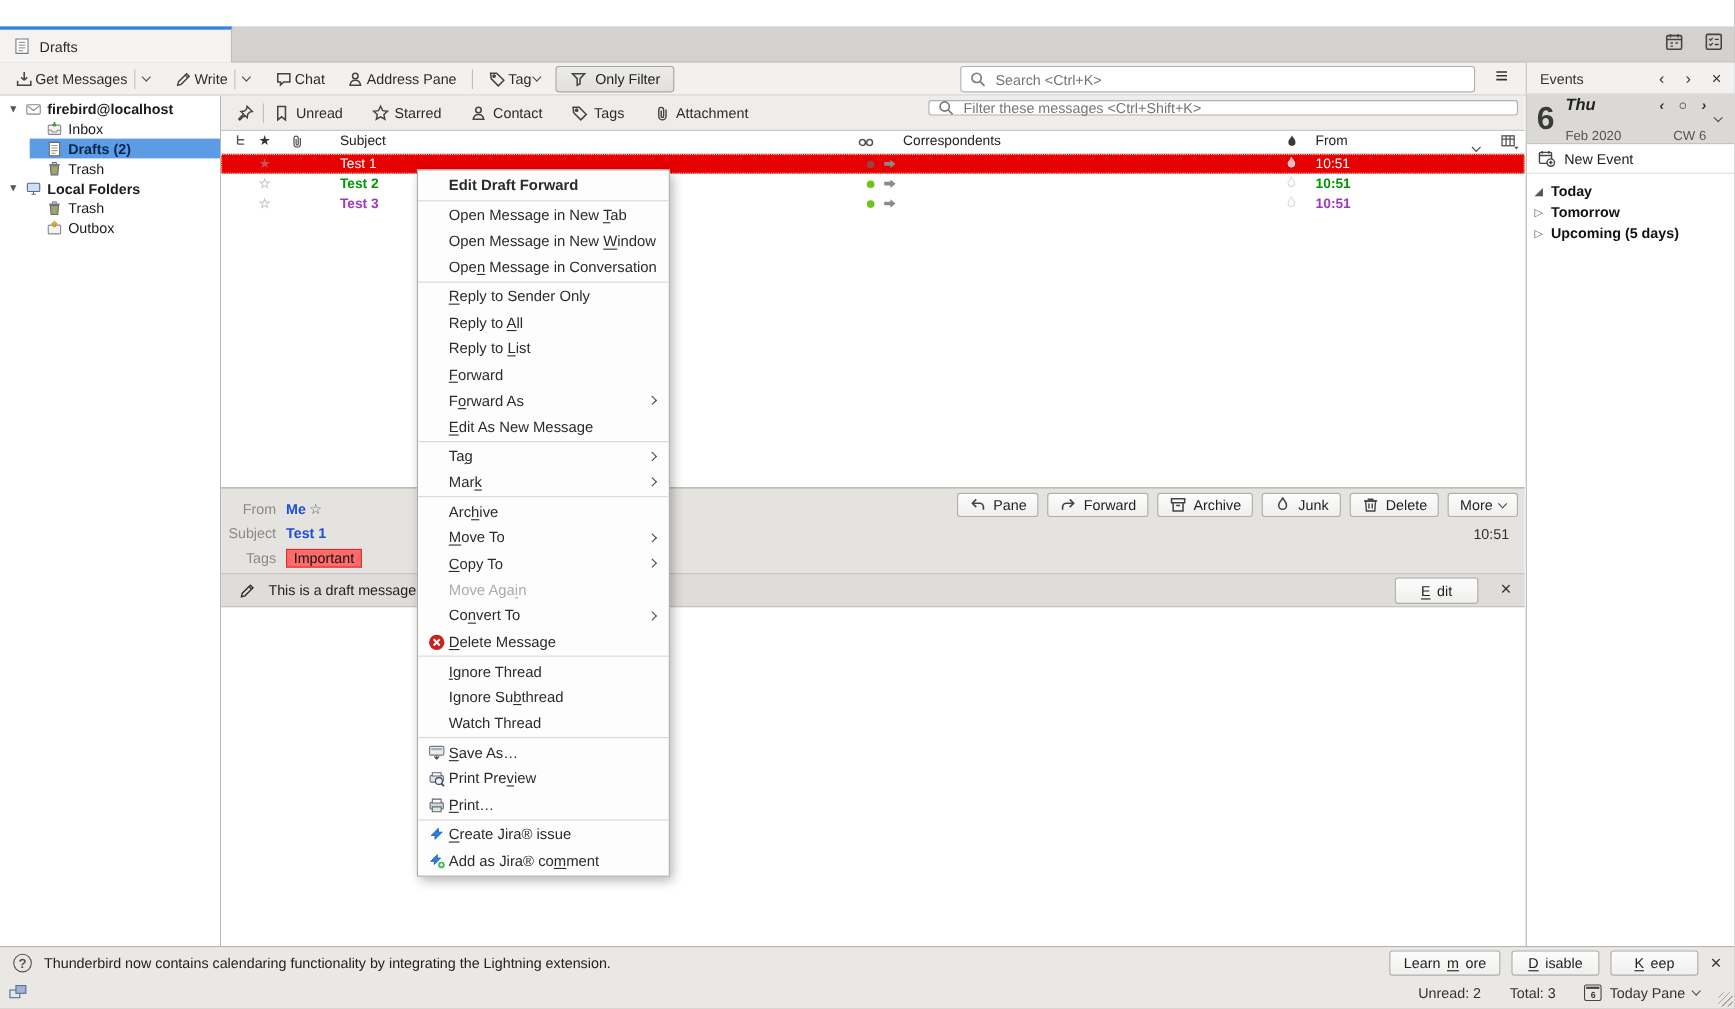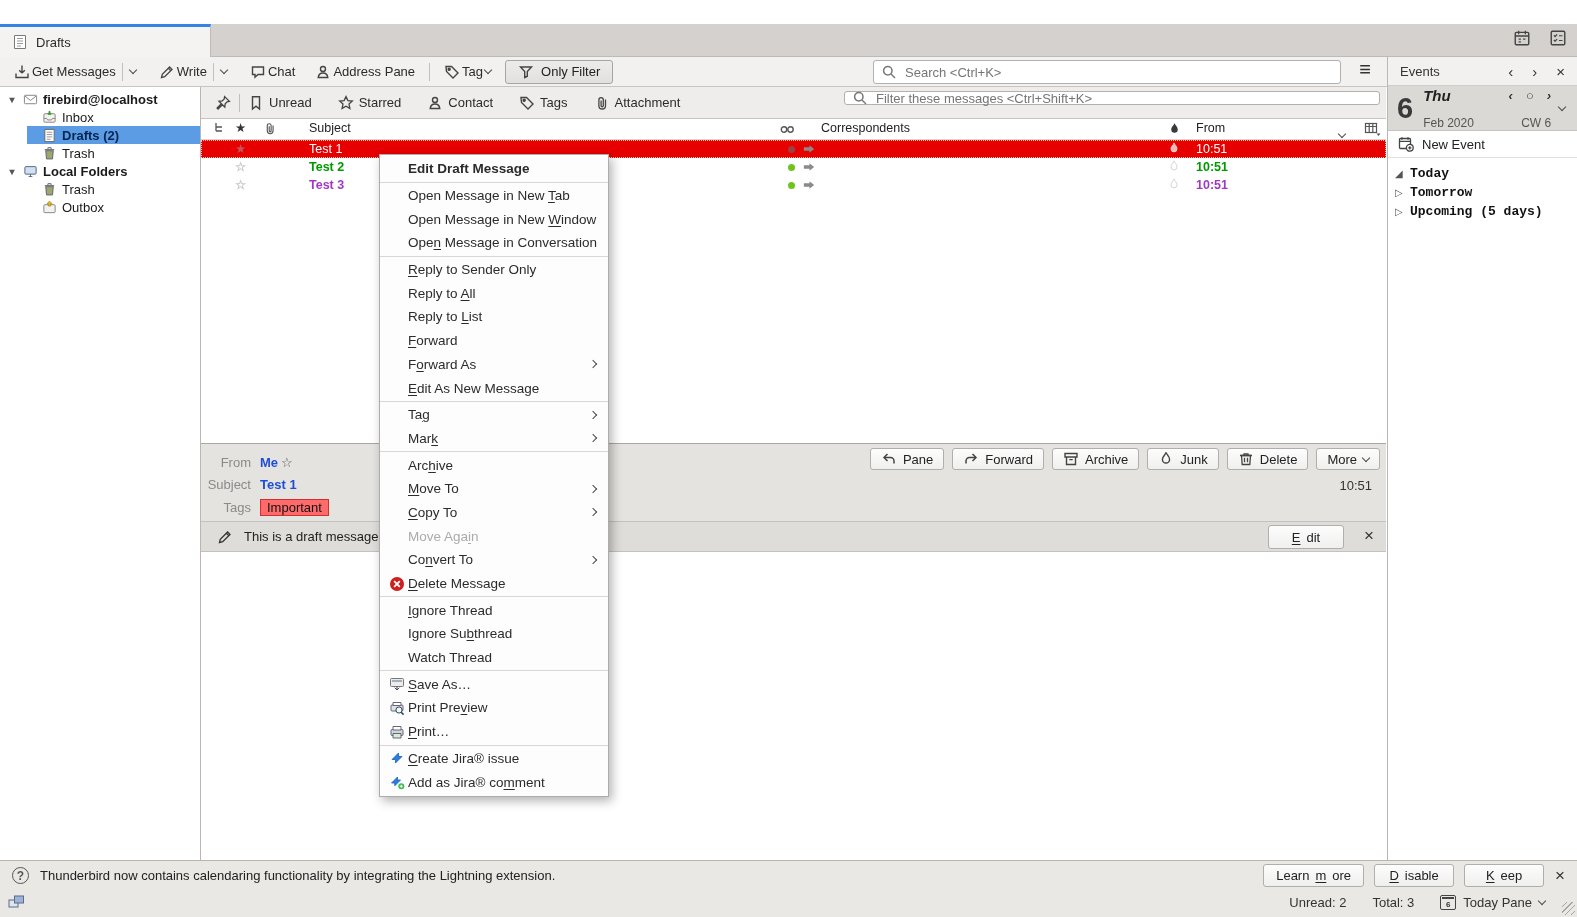--- a/index.html
+++ b/index.html
@@ -94,21 +94,21 @@
   .ev-day{font-size:29px;font-weight:bold;color:#3a3a3a;margin-right:10px;}
   .ev-cols{width:128px;}
   .ev-r1{display:flex;justify-content:space-between;align-items:center;font-size:15px;font-weight:bold;color:#222;font-style:italic;}
   .ev-r1 .dnav{display:flex;gap:13px;font-size:13px;color:#333;font-weight:bold;}
   .ev-r2{display:flex;justify-content:space-between;font-size:12px;color:#555;margin-top:12px;}
   .ev-chev{margin-left:8px;}
   .ev-new{height:27px;display:flex;align-items:center;gap:8px;padding:0 10px;border-bottom:1px solid #e3e1de;color:#222;}
   .ev-secs{padding:6px 0;}
   .ev-sec{height:19px;display:flex;align-items:center;padding-left:7px;}
   .ev-sec .tri{width:15px;color:#555;font-size:10px;}
-  .ev-sec .lbl{font-weight:bold;color:#111;font-family:Liberation Mono, monospace;}
+  .ev-sec .lbl{font-weight:bold;color:#111;}
 
   
   .notice{position:absolute;left:0;top:860px;width:1577px;height:30px;background:#eae8e5;border-top:1px solid #b7b5b2;
           display:flex;align-items:center;gap:11px;padding:0 12px;}
   .qmark{width:17px;height:17px;border:1.5px solid #555;border-radius:50%;display:flex;align-items:center;justify-content:center;
          font-size:12px;font-weight:bold;color:#555;flex:0 0 17px;}
   .notice .btns{margin-left:auto;display:flex;gap:10px;}
   .notice .btn{min-width:80px;justify-content:center;padding:3px 12px;}
   .statusbar{position:absolute;left:0;top:890px;width:1577px;height:27px;background:#eae8e5;}
   .sb-right{position:absolute;right:32px;top:5px;display:flex;gap:26px;align-items:center;color:#333;}
@@ -550,21 +550,21 @@
         <span>Today Pane</span>
         <span class="cv down"></span>
       </span>
     </div>
     <div class="grip"></div>
   </div>
 
   <div class="context-menu" id="context-menu">
       <div class="menu-item bold">
         <span class="mi-icon"></span>
-        <span class="mi-label">Edit Draft Message</span>
+        <span class="mi-label">Edit Draft Forward</span>
       </div>
       <div class="menu-sep"></div>
       <div class="menu-item">
         <span class="mi-icon"></span>
         <span class="mi-label">Open Message in New <u>T</u>ab</span>
       </div>
       <div class="menu-item">
         <span class="mi-icon"></span>
         <span class="mi-label">Open Message in New <u>W</u>indow</span>
       </div>

